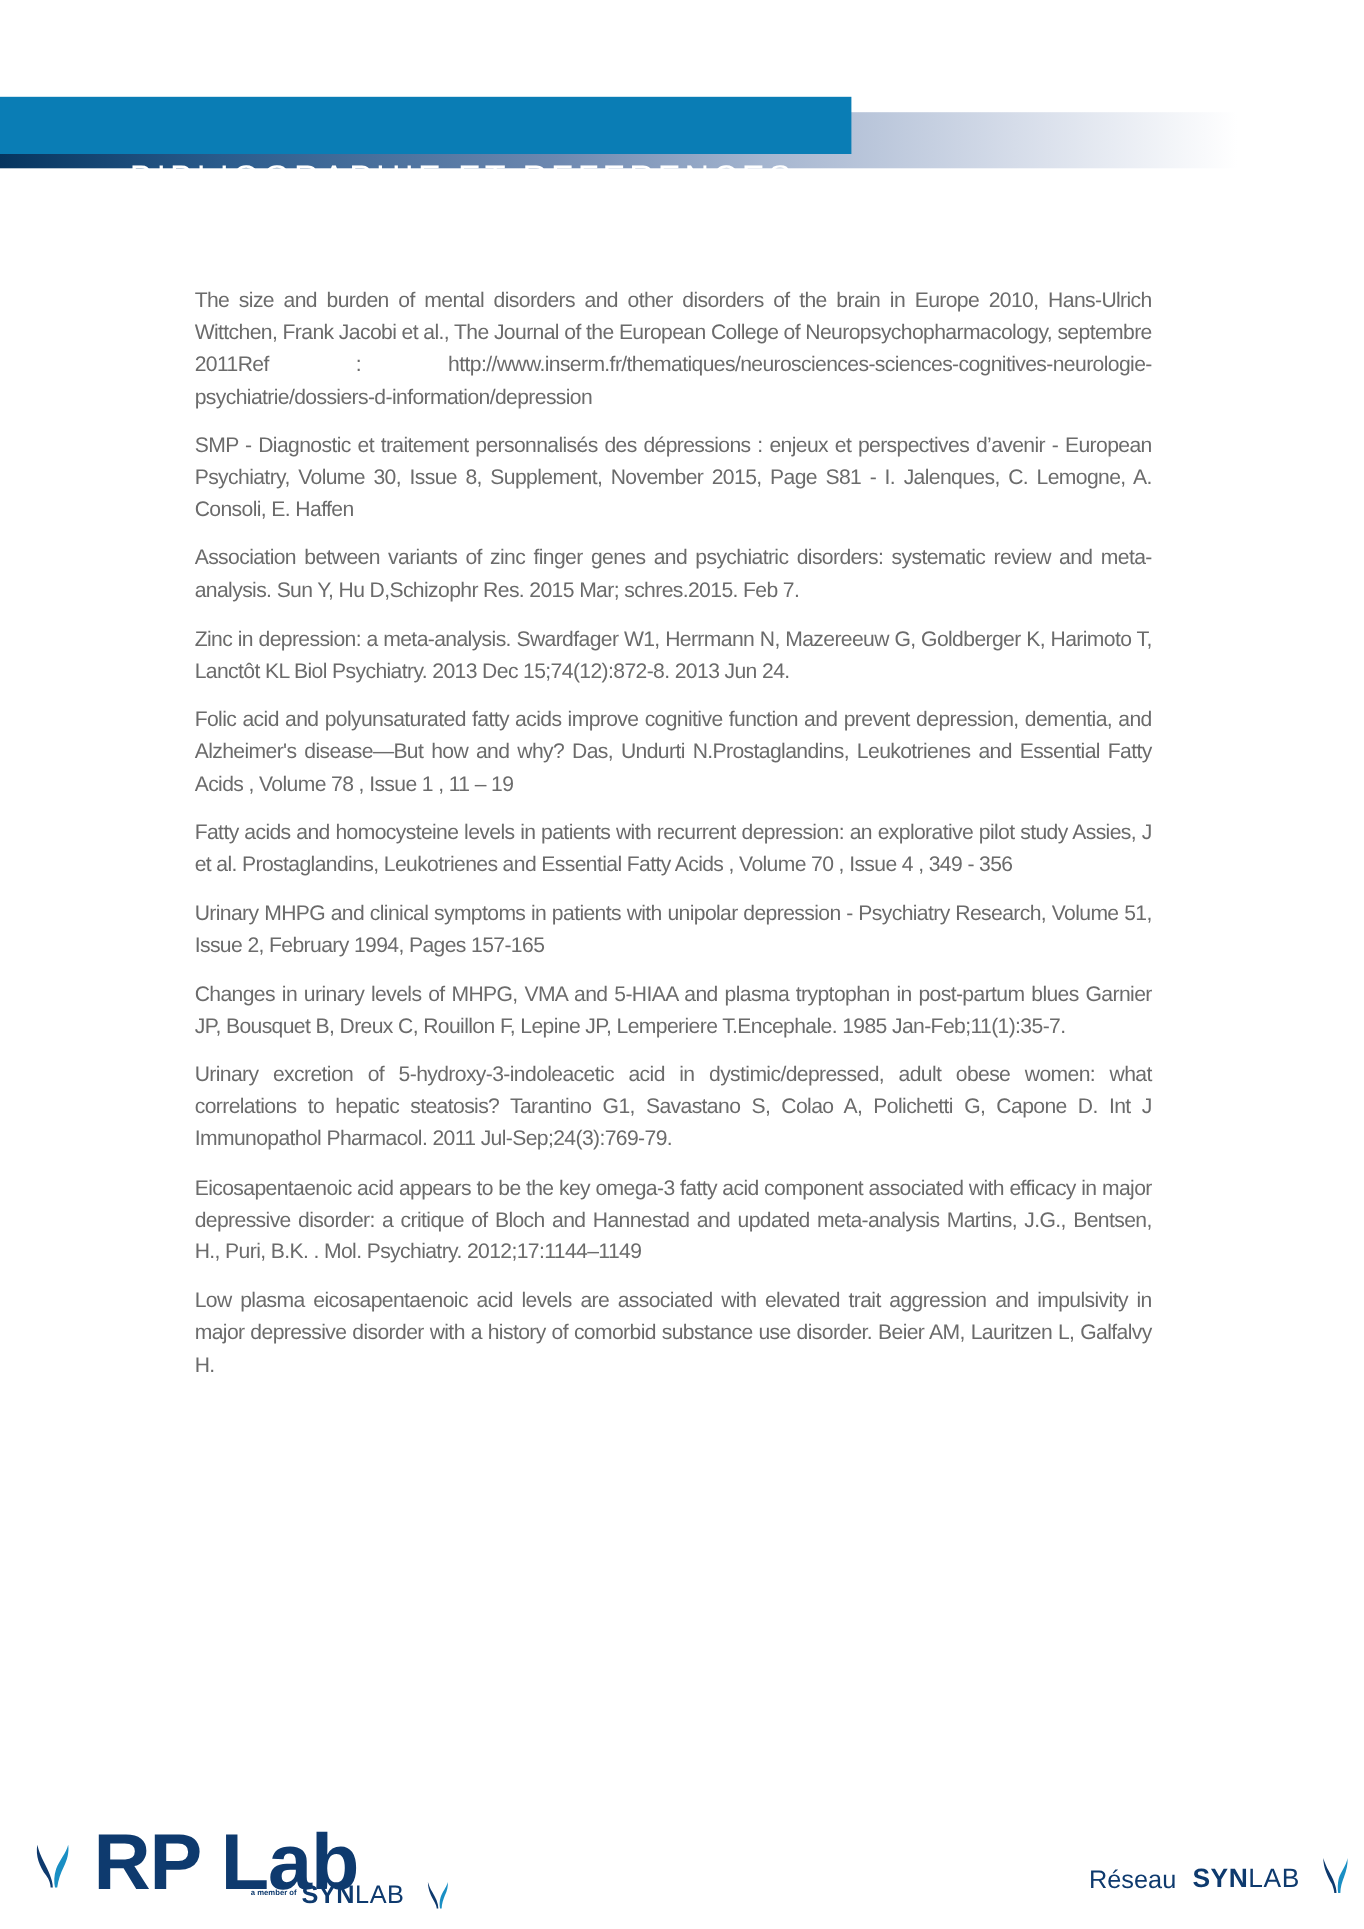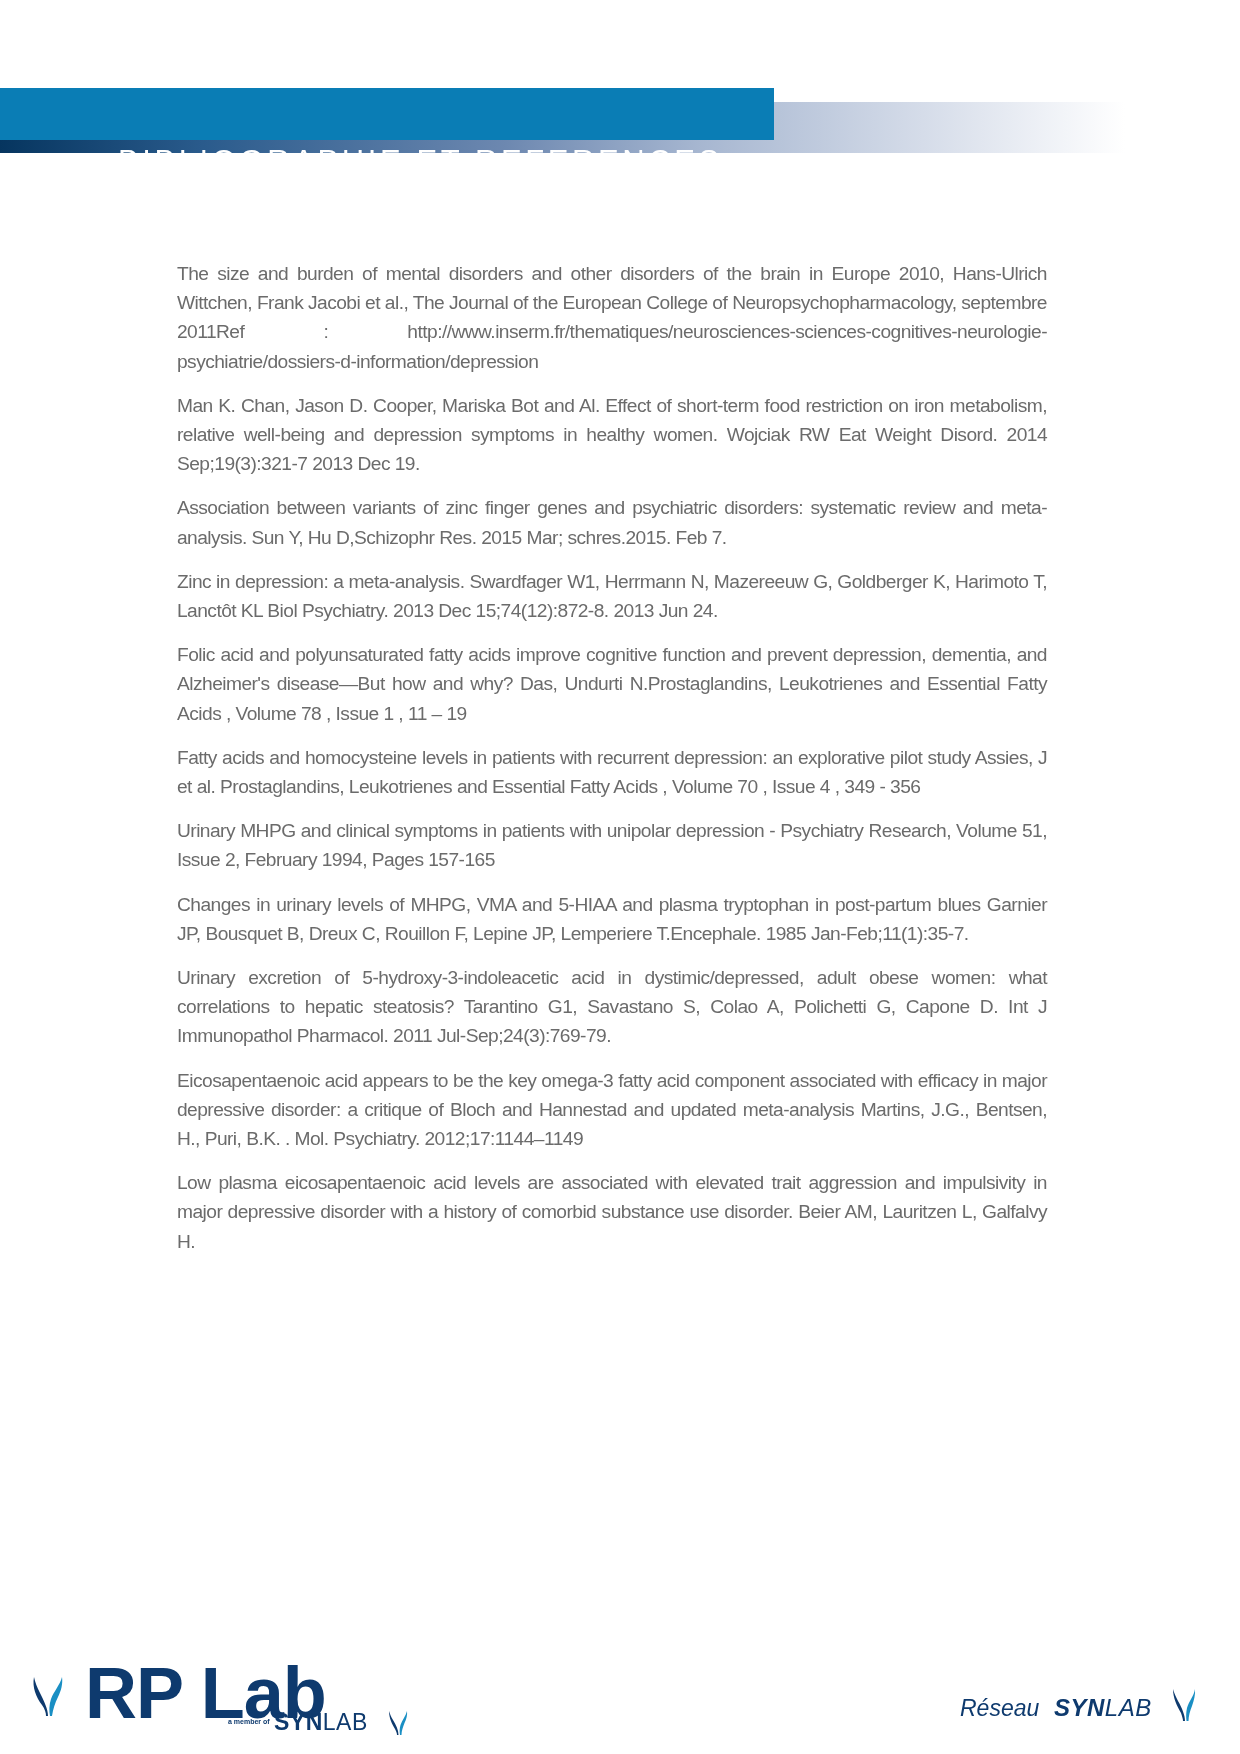--- a/index.html
+++ b/index.html
@@ -60,25 +60,24 @@
     }
     .footer-left {
       position: absolute;
       left: 32px;
       top: 1665px;
       width: 380px;
       height: 75px;
     }
     .footer-right {
       position: absolute;
-      left: 960px;
+      left: 990px;
       top: 1688px;
       width: 240px;
       height: 40px;
-      font-style: italic;
     }
     .rp-mark {
       position: absolute;
       left: 0;
       top: 10px;
       width: 32px;
       height: 42px;
     }
     .rp-text {
       position: absolute;
@@ -149,21 +148,21 @@
   </style>
 </head>
 <body>
 
 <div class="header-gradient"></div>
 <div class="header-box"></div>
 <div class="header-title">BIBLIOGRAPHIE ET REFERENCES</div>
 
 <div class="refs">
   <p class="ref">The size and burden of mental disorders and other disorders of the brain in Europe 2010, Hans-Ulrich Wittchen, Frank Jacobi et al.,  The Journal of the European College of Neuropsychopharmacology, septembre 2011Ref : http://www.inserm.fr/thematiques/neurosciences-sciences-cognitives-neurologie-psychiatrie/dossiers-d-information/depression</p>
-  <p class="ref">Man K. Chan, Jason D. Cooper, Mariska Bot and Al. Effect of short-term food restriction on iron metabolism, relative well-being and depression symptoms in healthy women. Wojciak RW Eat Weight Disord. 2014 Sep;19(3):321-7 2013 Dec 19.</p>
+  <p class="ref">SMP - Diagnostic et traitement personnalisés des dépressions : enjeux et perspectives d’avenir - European Psychiatry, Volume 30, Issue 8, Supplement, November 2015, Page S81 - I. Jalenques, C. Lemogne, A. Consoli, E. Haffen</p>
   <p class="ref">Association between variants of zinc finger genes and psychiatric disorders: systematic review and meta-analysis. Sun Y, Hu D,Schizophr Res. 2015 Mar; schres.2015. Feb 7.</p>
   <p class="ref">Zinc in depression: a meta-analysis. Swardfager W1, Herrmann N, Mazereeuw G, Goldberger K, Harimoto T, Lanctôt KL Biol Psychiatry. 2013 Dec 15;74(12):872-8. 2013 Jun 24.</p>
   <p class="ref">Folic acid and polyunsaturated fatty acids improve cognitive function and prevent depression, dementia, and Alzheimer's disease—But how and why? Das, Undurti N.Prostaglandins, Leukotrienes and Essential Fatty Acids , Volume 78 , Issue 1 , 11 – 19</p>
   <p class="ref">Fatty acids and homocysteine levels in patients with recurrent depression: an explorative pilot study Assies, J et al. Prostaglandins, Leukotrienes and Essential Fatty Acids , Volume 70 , Issue 4 , 349 - 356</p>
   <p class="ref">Urinary MHPG and clinical symptoms in patients with unipolar depression - Psychiatry Research, Volume 51, Issue 2, February 1994, Pages 157-165</p>
   <p class="ref">Changes in urinary levels of MHPG, VMA and 5-HIAA and plasma tryptophan in post-partum blues Garnier JP, Bousquet B, Dreux C, Rouillon F, Lepine JP, Lemperiere T.Encephale. 1985 Jan-Feb;11(1):35-7.</p>
   <p class="ref">Urinary excretion of 5-hydroxy-3-indoleacetic acid in dystimic/depressed, adult obese women: what correlations to hepatic steatosis? Tarantino G1, Savastano S, Colao A, Polichetti G, Capone D. Int J Immunopathol Pharmacol. 2011 Jul-Sep;24(3):769-79.</p>
   <p class="ref">Eicosapentaenoic acid appears to be the key omega-3 fatty acid component associated with efficacy in major depressive disorder: a critique of Bloch and Hannestad and updated meta-analysis Martins, J.G., Bentsen, H., Puri, B.K. . Mol. Psychiatry. 2012;17:1144–1149</p>
   <p class="ref">Low plasma eicosapentaenoic acid levels are associated with elevated trait aggression and impulsivity in major depressive disorder with a history of comorbid substance use disorder. Beier AM, Lauritzen L, Galfalvy H.</p>
 </div>

